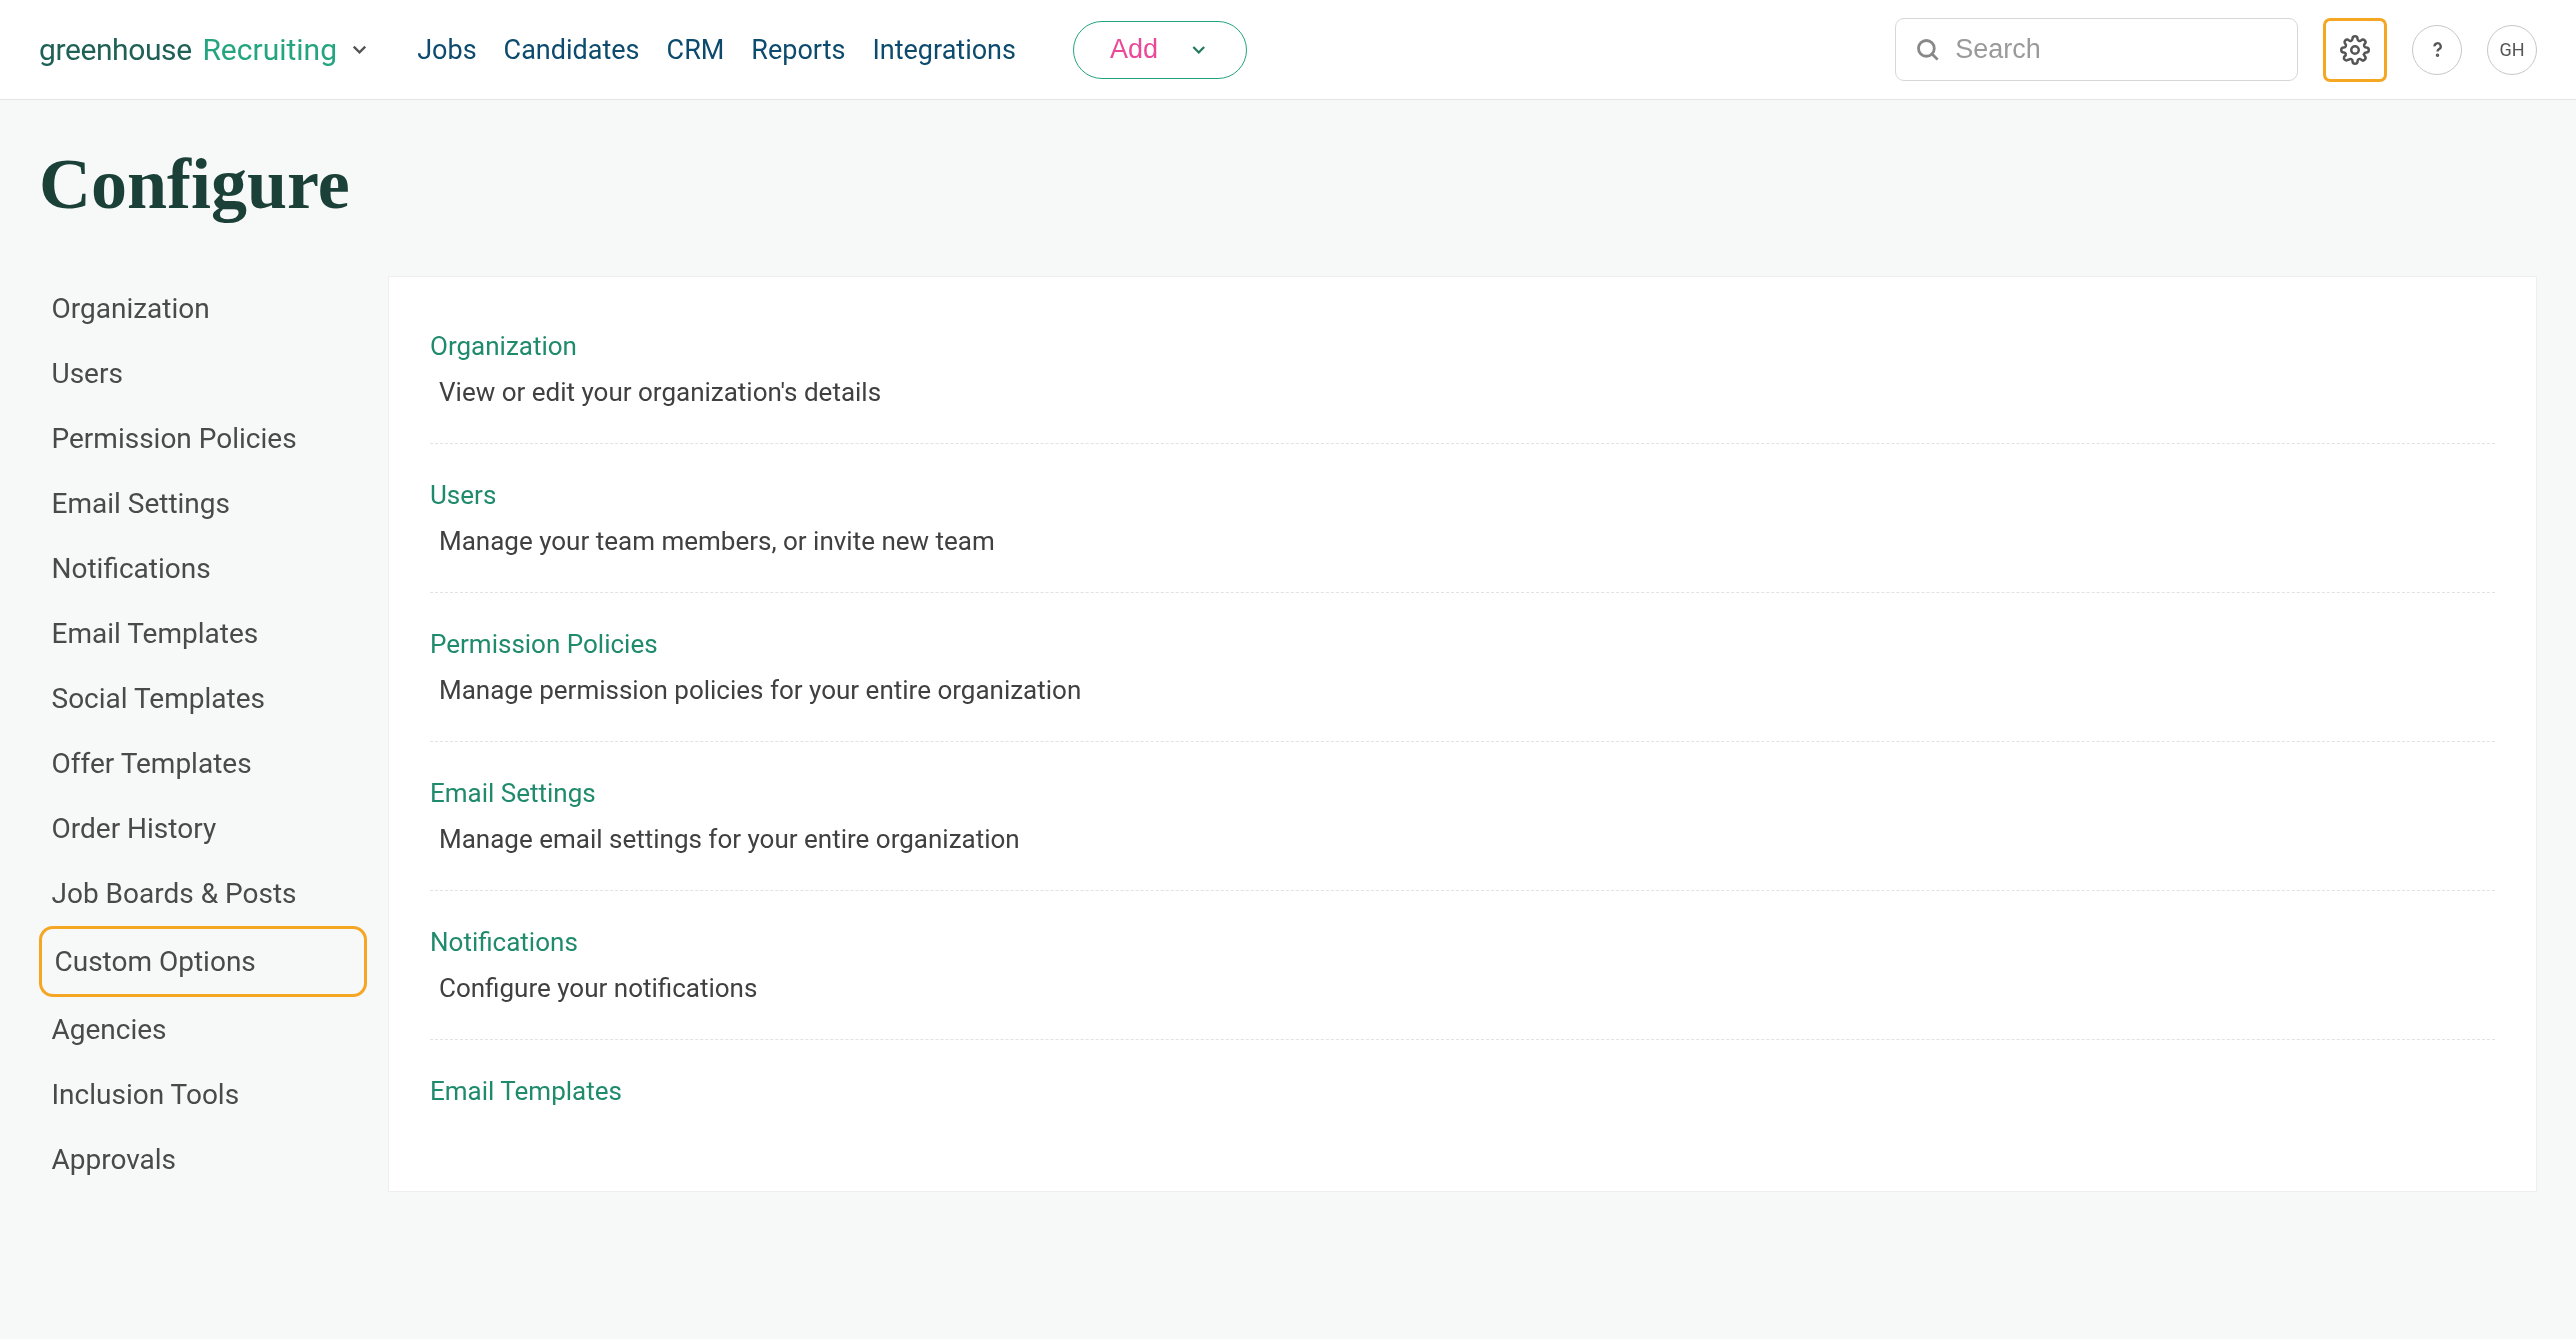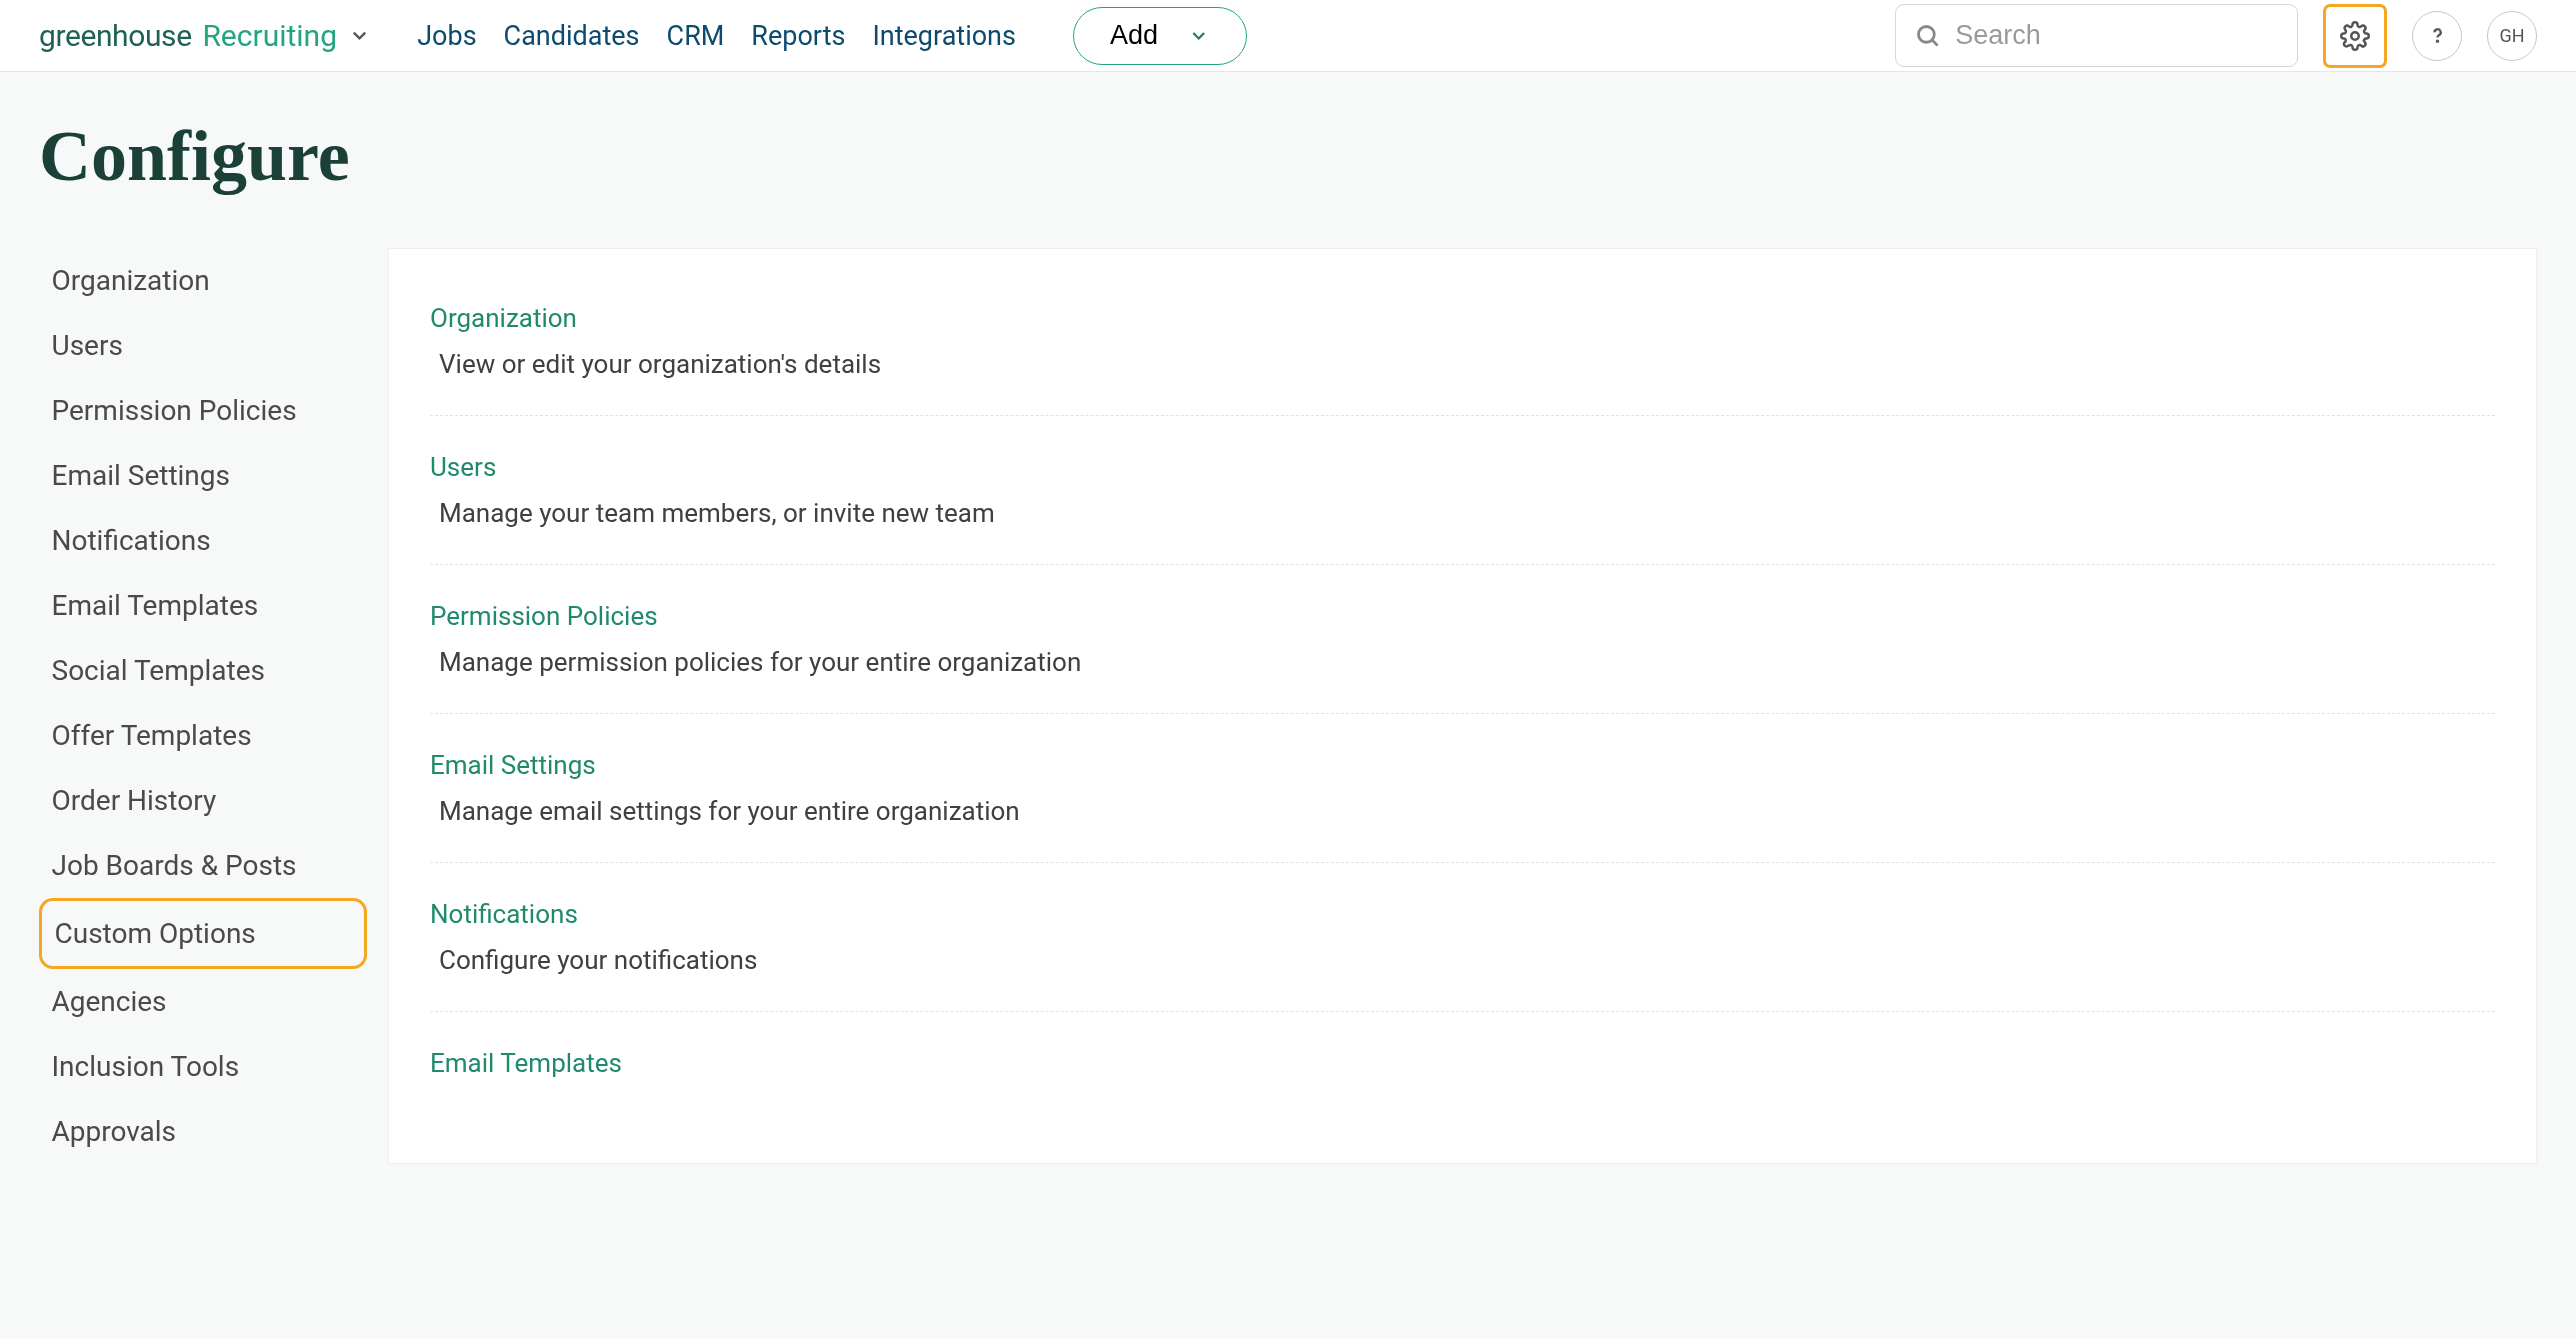--- a/index.html
+++ b/index.html
@@ -5,21 +5,21 @@
   * { box-sizing: border-box; margin: 0; padding: 0; }
   body {
     font-family: -apple-system, BlinkMacSystemFont, "Segoe UI", Roboto, Helvetica, Arial, sans-serif;
     background: #f7f8f8;
     color: #333;
     font-size: 25px;
   }
   .topbar {
     background: #fff;
     border-bottom: 0.9px solid #e5e5e5;
-    height: 72px;
+    height: 100px;
     display: flex;
     align-items: center;
     padding: 0 39px;
     gap: 25px;
   }
   .logo {
     display: flex;
     align-items: center;
     gap: 10.7px;
     font-size: 30px;
@@ -30,21 +30,21 @@
   .logo-caret { color: #555; }
   .topnav { display: flex; gap: 27px; margin-left: 21.5px; }
   .topnav a {
     color: #0c4a6e; text-decoration: none; font-size: 27px; cursor: pointer;
   }
   .add-btn {
     margin-left: 32px;
     border: 1.8px solid #23a47f;
     border-radius: 34px;
     padding: 12.5px 36px;
-    color: #000000;
+    color: #ec4899;
     font-size: 27px;
     background: #fff;
     display: flex; align-items: center; gap: 30px;
     cursor: pointer;
   }
   .spacer { flex: 1; }
   .search-wrap {
     display: flex; align-items: center;
     border: 0.9px solid #d7d7d7; border-radius: 9px;
     height: 63px; width: 403px; padding: 0 18px;

